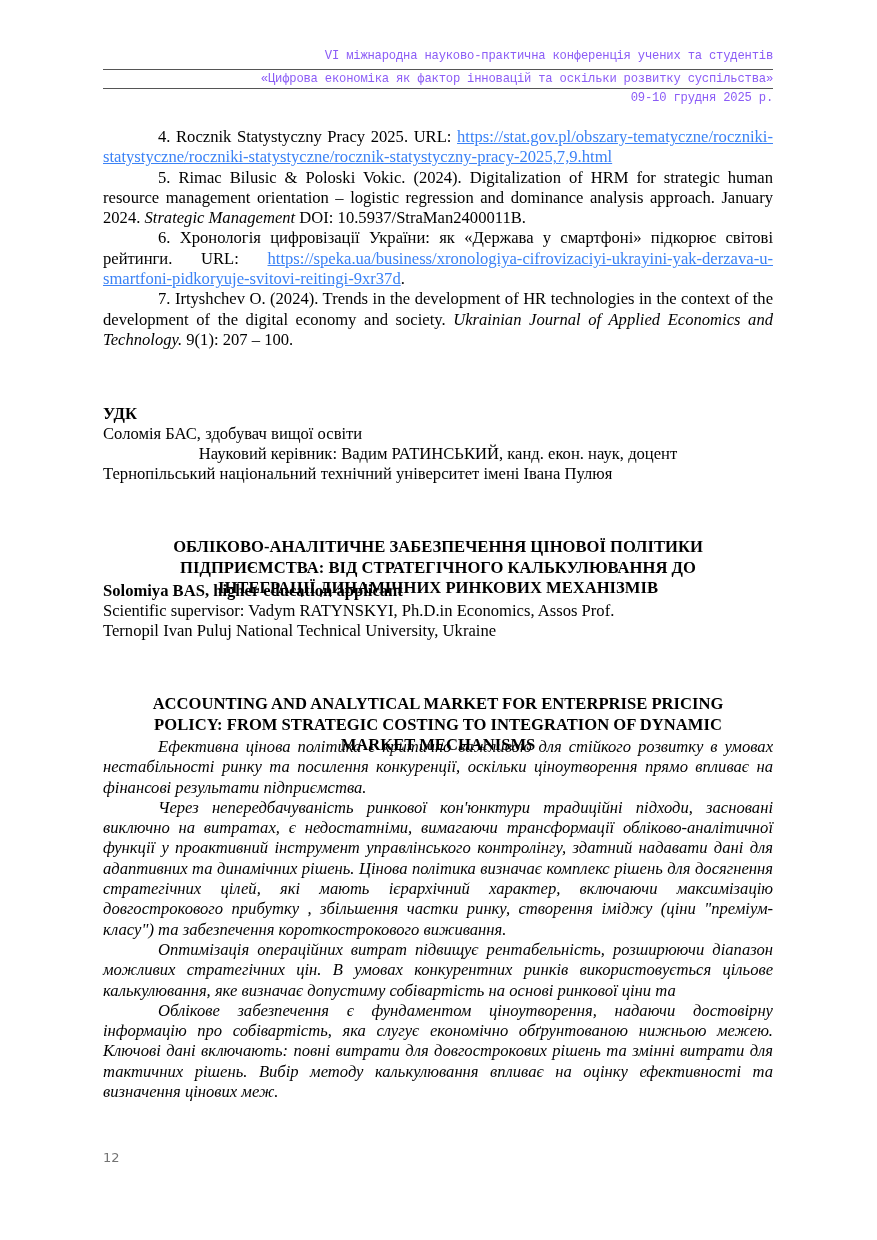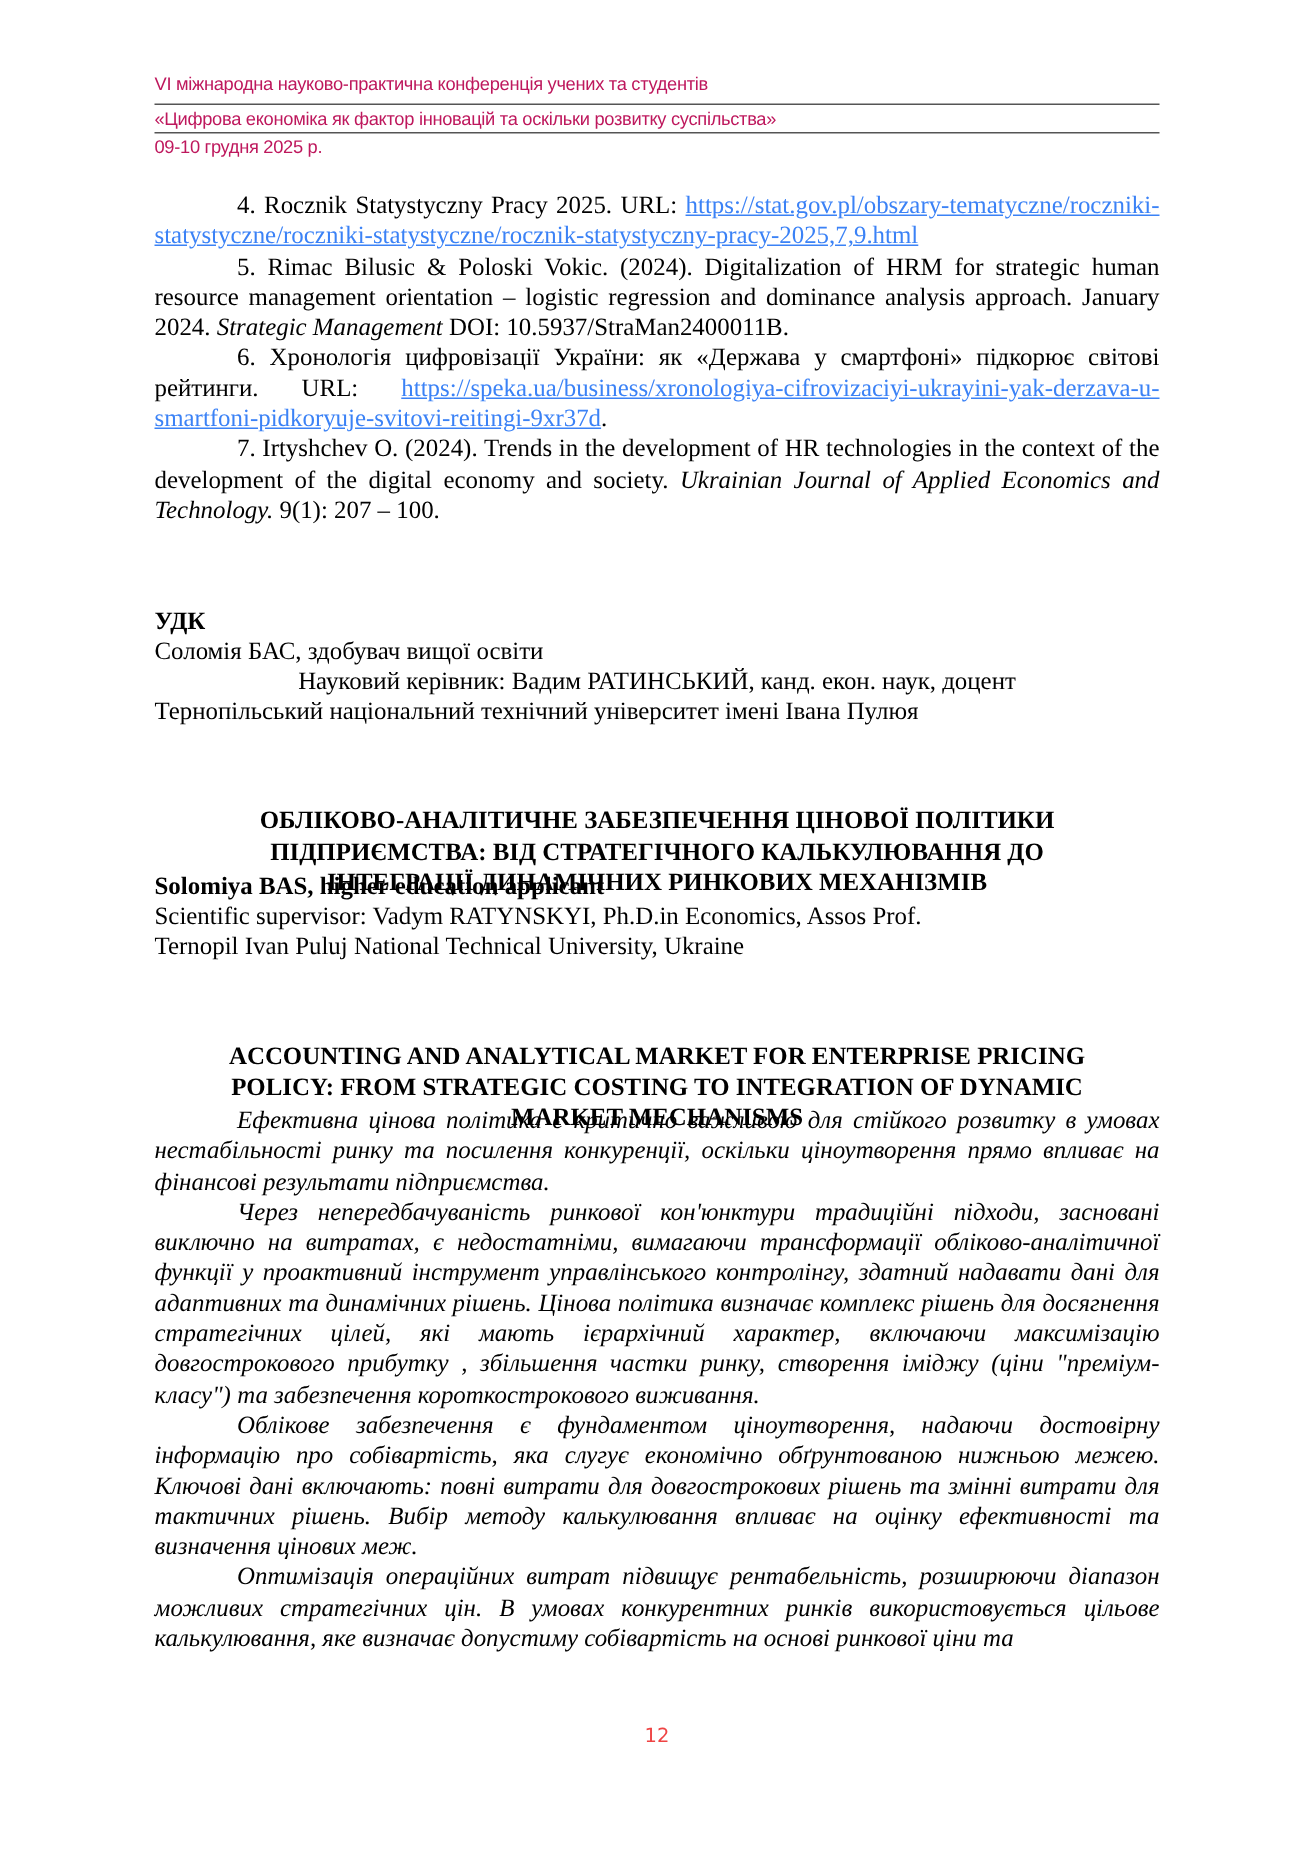--- a/index.html
+++ b/index.html
@@ -1,20 +1,20 @@
 <!DOCTYPE html>
 <html><head>
 <meta charset="utf-8">
 <style>
   html, body { margin: 0; padding: 0; background: #ffffff; }
   body { width: 877px; height: 1240px; position: relative; overflow: hidden; color: #000; }
   .page { position: absolute; left: 103px; top: 0; width: 670px; }
 
   
-  .hdr { position: absolute; left: 0; width: 670px; font-family: Liberation Sans, sans-serif; font-size: 12.2px; color: #be185d; text-align: left; letter-spacing: -0.2px; }
+  .hdr { position: absolute; left: 0; width: 670px; font-family: Liberation Mono, monospace; font-size: 12.2px; color: #8b5cf6; text-align: right; letter-spacing: -0.2px; }
   .hdr-line1 { top: 49px; }
   .hdr-rule1 { position: absolute; left: 0; top: 69px; width: 670px; border-top: 1px solid #555; }
   .hdr-line2 { top: 72px; }
   .hdr-rule2 { position: absolute; left: 0; top: 88px; width: 670px; border-top: 1px solid #555; }
   .hdr-line3 { top: 91px; }
 
   .serif { font-family: "Liberation Serif", serif; font-size: 16.6px; line-height: 20.3px; }
   .block { position: absolute; left: 0; width: 670px; }
   .just { text-align: justify; }
   .indent { text-indent: 55px; }
@@ -33,21 +33,21 @@
   .title-ua { top: 500px; }
 
   .author-en { top: 581px; font-weight: bold; }
   .sup-en { top: 601px; }
   .uni-en { top: 621px; }
   .title-en { top: 657px; }
 
   .body-text { top: 737px; }
   .body-text p { margin: 0; font-style: italic; }
 
-  .page-num { position: absolute; left: 0; width: 670px; top: 1150px; text-align: center; font-family: "DejaVu Sans", sans-serif; font-size: 13px; color: #ef4444; }
+  .page-num { position: absolute; left: 0; width: 670px; top: 1150px; text-align: left; font-family: "DejaVu Sans", sans-serif; font-size: 13px; color: #737373; }
 </style>
 </head>
 <body>
 
 <div class="page">
 
   <div class="hdr hdr-line1">VI міжнародна науково-практична конференція учених та студентів</div>
   <div class="hdr-rule1"></div>
   <div class="hdr hdr-line2">«Цифрова економіка як фактор інновацій та оскільки розвитку суспільства»</div>
   <div class="hdr-rule2"></div>
@@ -77,18 +77,18 @@
 
   <div class="title title-en">
     <div>ACCOUNTING AND ANALYTICAL MARKET FOR ENTERPRISE PRICING</div>
     <div>POLICY: FROM STRATEGIC COSTING TO INTEGRATION OF DYNAMIC</div>
     <div>MARKET MECHANISMS</div>
   </div>
 
   <div class="block serif just body-text">
     <p class="indent">Ефективна цінова політика є критично важливою для стійкого розвитку в умовах нестабільності ринку та посилення конкуренції, оскільки ціноутворення прямо впливає на фінансові результати підприємства.</p>
     <p class="indent">Через непередбачуваність ринкової кон'юнктури традиційні підходи, засновані виключно на витратах, є недостатніми, вимагаючи трансформації обліково-аналітичної функції у проактивний інструмент управлінського контролінгу, здатний надавати дані для адаптивних та динамічних рішень. Цінова політика визначає комплекс рішень для досягнення стратегічних цілей, які мають ієрархічний характер, включаючи максимізацію довгострокового прибутку , збільшення частки ринку, створення іміджу (ціни "преміум-класу") та забезпечення короткострокового виживання.</p>
+    <p class="indent">Оптимізація операційних витрат підвищує рентабельність, розширюючи діапазон можливих стратегічних цін. В умовах конкурентних ринків використовується цільове калькулювання, яке визначає допустиму собівартість на основі ринкової ціни та</p>
     <p class="indent">Облікове забезпечення є фундаментом ціноутворення, надаючи достовірну інформацію про собівартість, яка слугує економічно обґрунтованою нижньою межею. Ключові дані включають: повні витрати для довгострокових рішень та змінні витрати для тактичних рішень. Вибір методу калькулювання  впливає на оцінку ефективності та визначення цінових меж.</p>
-    <p class="indent">Оптимізація операційних витрат підвищує рентабельність, розширюючи діапазон можливих стратегічних цін. В умовах конкурентних ринків використовується цільове калькулювання, яке визначає допустиму собівартість на основі ринкової ціни та</p>
   </div>
 
   <div class="page-num">12</div>
 </div>
 
 </body></html>

